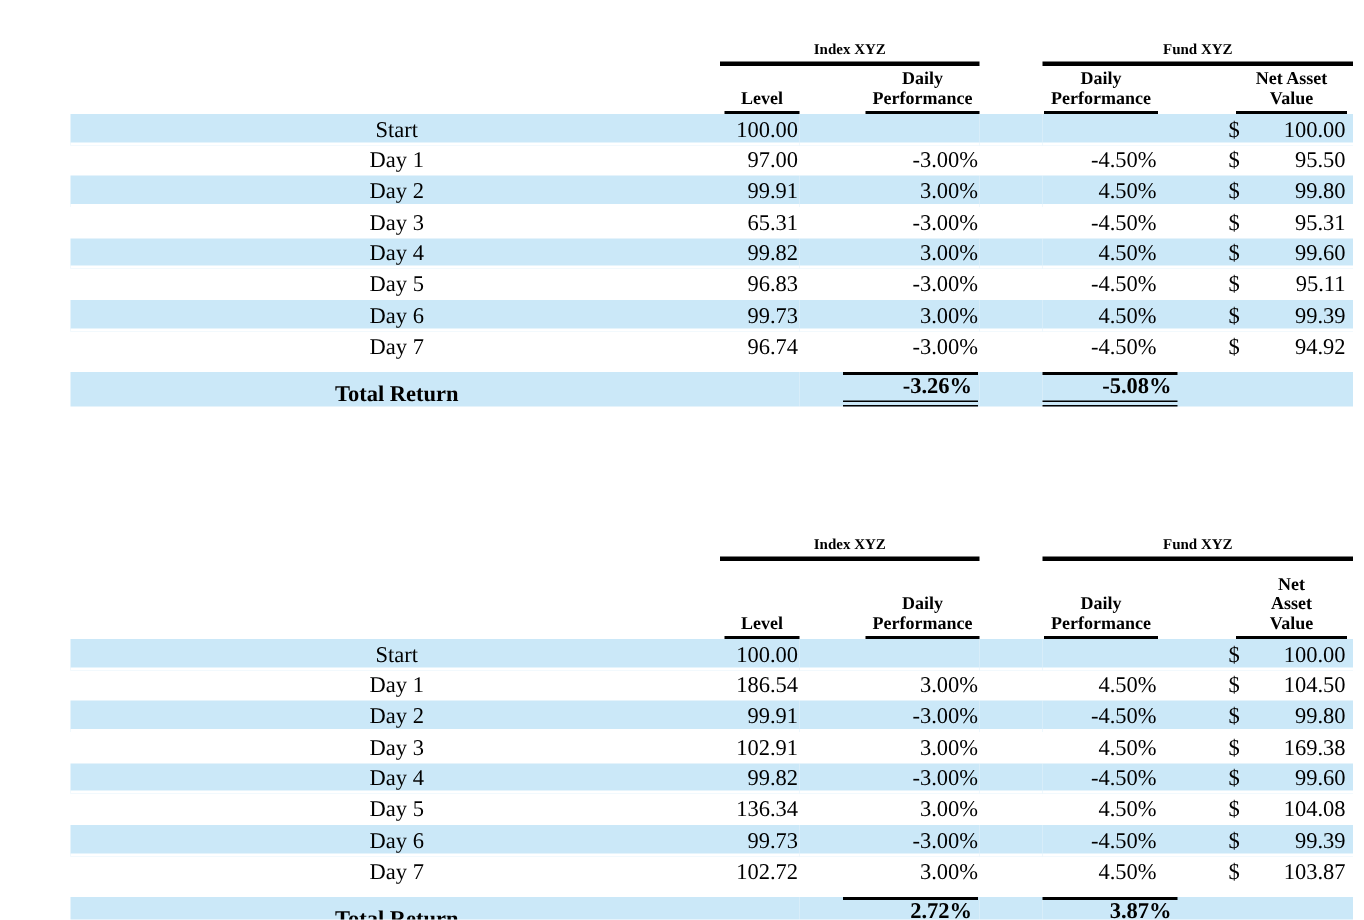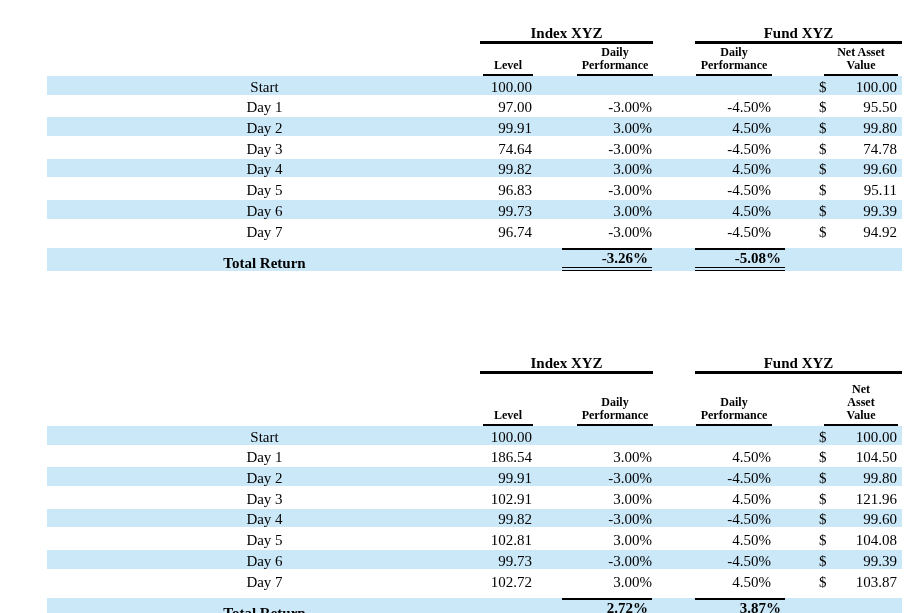--- a/index.html
+++ b/index.html
@@ -21,21 +21,21 @@
   col.c-level { width:53px; }
   col.c-idxperf { width:120px; }
   col.c-gap1 { width:42px; }
   col.c-fundperf { width:77px; }
   col.c-gap2 { width:46px; }
   col.c-nav { width:84px; }
   th, td { padding:0; vertical-align:bottom; font-weight:normal; }
 
   
   .group-row th {
-    font-weight:bold; font-size:15px; line-height:15px;
+    font-weight:bold; font-size:10px; line-height:15px;
     text-align:center; height:19px;
     border-bottom:3px solid #000;
   }
   .group-row td { height:19px; }
 
   
   .t1 .subhead-row th, .t1 .subhead-row td { height:32px; }
   .t2 .subhead-row th, .t2 .subhead-row td { height:52px;margin-top:20px; }
   .subhead-row th { text-align:right; }
   .colhead {
@@ -134,28 +134,28 @@
     <td></td>
     <td class="cell-num">4.50%</td>
     <td></td>
     <td class="cell-nav"><span class="nav-box">
             <span>$</span>
             <span>99.80</span>
           </span></td>
   </tr>
   <tr class="row">
     <td class="cell-label">Day 3</td>
-    <td class="cell-num">74.64</td>
-    <td class="cell-num">-3.00%</td>
-    <td></td>
-    <td class="cell-num">-4.50%</td>
-    <td></td>
-    <td class="cell-nav"><span class="nav-box">
-            <span>$</span>
-            <span>74.78</span>
+    <td class="cell-num">65.31</td>
+    <td class="cell-num">-3.00%</td>
+    <td></td>
+    <td class="cell-num">-4.50%</td>
+    <td></td>
+    <td class="cell-nav"><span class="nav-box">
+            <span>$</span>
+            <span>95.31</span>
           </span></td>
   </tr>
   <tr class="row stripe">
     <td class="cell-label">Day 4</td>
     <td class="cell-num">99.82</td>
     <td class="cell-num">3.00%</td>
     <td></td>
     <td class="cell-num">4.50%</td>
     <td></td>
     <td class="cell-nav"><span class="nav-box">
@@ -283,38 +283,38 @@
   </tr>
   <tr class="row">
     <td class="cell-label">Day 3</td>
     <td class="cell-num">102.91</td>
     <td class="cell-num">3.00%</td>
     <td></td>
     <td class="cell-num">4.50%</td>
     <td></td>
     <td class="cell-nav"><span class="nav-box">
             <span>$</span>
-            <span>121.96</span>
+            <span>169.38</span>
           </span></td>
   </tr>
   <tr class="row stripe">
     <td class="cell-label">Day 4</td>
     <td class="cell-num">99.82</td>
     <td class="cell-num">-3.00%</td>
     <td></td>
     <td class="cell-num">-4.50%</td>
     <td></td>
     <td class="cell-nav"><span class="nav-box">
             <span>$</span>
             <span>99.60</span>
           </span></td>
   </tr>
   <tr class="row">
     <td class="cell-label">Day 5</td>
-    <td class="cell-num">102.81</td>
+    <td class="cell-num">136.34</td>
     <td class="cell-num">3.00%</td>
     <td></td>
     <td class="cell-num">4.50%</td>
     <td></td>
     <td class="cell-nav"><span class="nav-box">
             <span>$</span>
             <span>104.08</span>
           </span></td>
   </tr>
   <tr class="row stripe">

